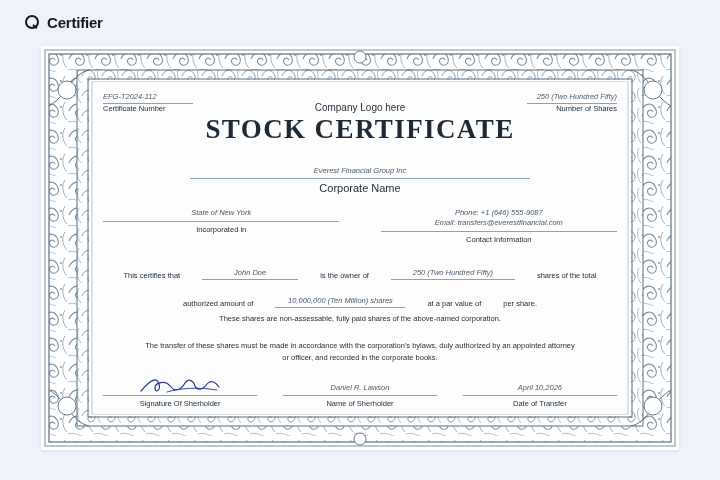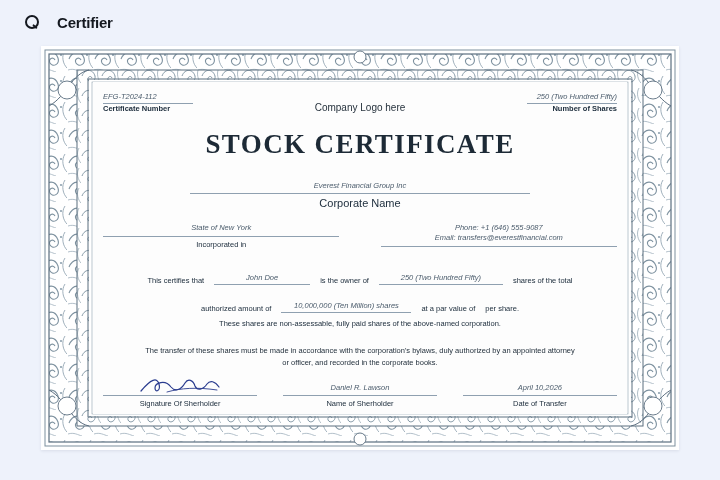--- a/index.html
+++ b/index.html
@@ -19,21 +19,21 @@
     height: 480px;
     box-sizing: border-box;
   }
   
   .brand {
     position: absolute;
     top: 14px;
     left: 24px;
     display: flex;
     align-items: center;
-    gap: 16px;
+    gap: 6px;
   }
   .brand-mark {
     width: 17px;
     height: 17px;
     position: relative;
   }
   .brand-mark svg { display: block; }
   .brand-name {
     font-size: 15px;
     font-weight: bold;
@@ -83,21 +83,20 @@
     font-size: 7.5px;
     font-style: italic;
     color: #4a5b6b;
     padding-bottom: 2px;
     white-space: nowrap;
   }
   .field .label {
     font-size: 7.5px;
     color: #20303f;
     white-space: nowrap;
-    font-weight: bold;
   }
   .ruled {
     border-bottom: 0.8px solid #8fa0b0;
     min-width: 90px;
   }
   
   .top-row { margin-top: 2px; }
   .top-left { text-align: left; }
   .top-left .value { text-align: left; }
   .top-left .label { text-align: left; }
@@ -109,21 +108,21 @@
     color: #26323d;
     margin-top: 5px;
   }
   
   .title {
     text-align: center;
     font-size: 27px;
     letter-spacing: 1.4px;
     font-weight: bold;
     color: #1d2a36;
-    margin-top: 16px;
+    margin-top: 1px;
     font-family: "Liberation Serif", serif;
   }
   
   .corp {
     margin: 21px auto 0 auto;
     width: 340px;
     text-align: center;
   }
   .corp .value {
     font-size: 7.5px;
@@ -154,21 +153,21 @@
   }
   .row2 .label { font-size: 7.5px; margin-top: 3px; }
   .contact-lines { }
   
   .sentence {
     margin-top: 16px;
     font-size: 7.5px;
     display: flex;
     align-items: flex-end;
     justify-content: center;
-    gap: 10px;
+    gap: 22px;
     white-space: nowrap;
   }
   .sentence .blank {
     border-bottom: 0.8px solid #8fa0b0;
     font-style: italic;
     color: #4a5b6b;
     text-align: center;
     padding: 0 6px 2px 6px;
   }
   .b-name { min-width: 84px; margin-top: 8px; }
@@ -305,20 +304,21 @@
       <div class="row2">
         <div class="col">
           <div class="value">State of New York</div>
           <div class="label">Incorporated in</div>
         </div>
         <div class="col">
           <div class="value contact-lines">
             <div>Phone: +1 (646) 555-9087</div>
             <div>Email: transfers@everestfinancial.com</div>
           </div>
+          <div class="label">Contact Information</div>
         </div>
       </div>
 
       <div class="sentence">
         <span>This certifies that</span>
         <span class="blank b-name">John Doe</span>
         <span>is the owner of</span>
         <span class="blank b-shares">250 (Two Hundred Fifty)</span>
         <span>shares of the total</span>
       </div>

